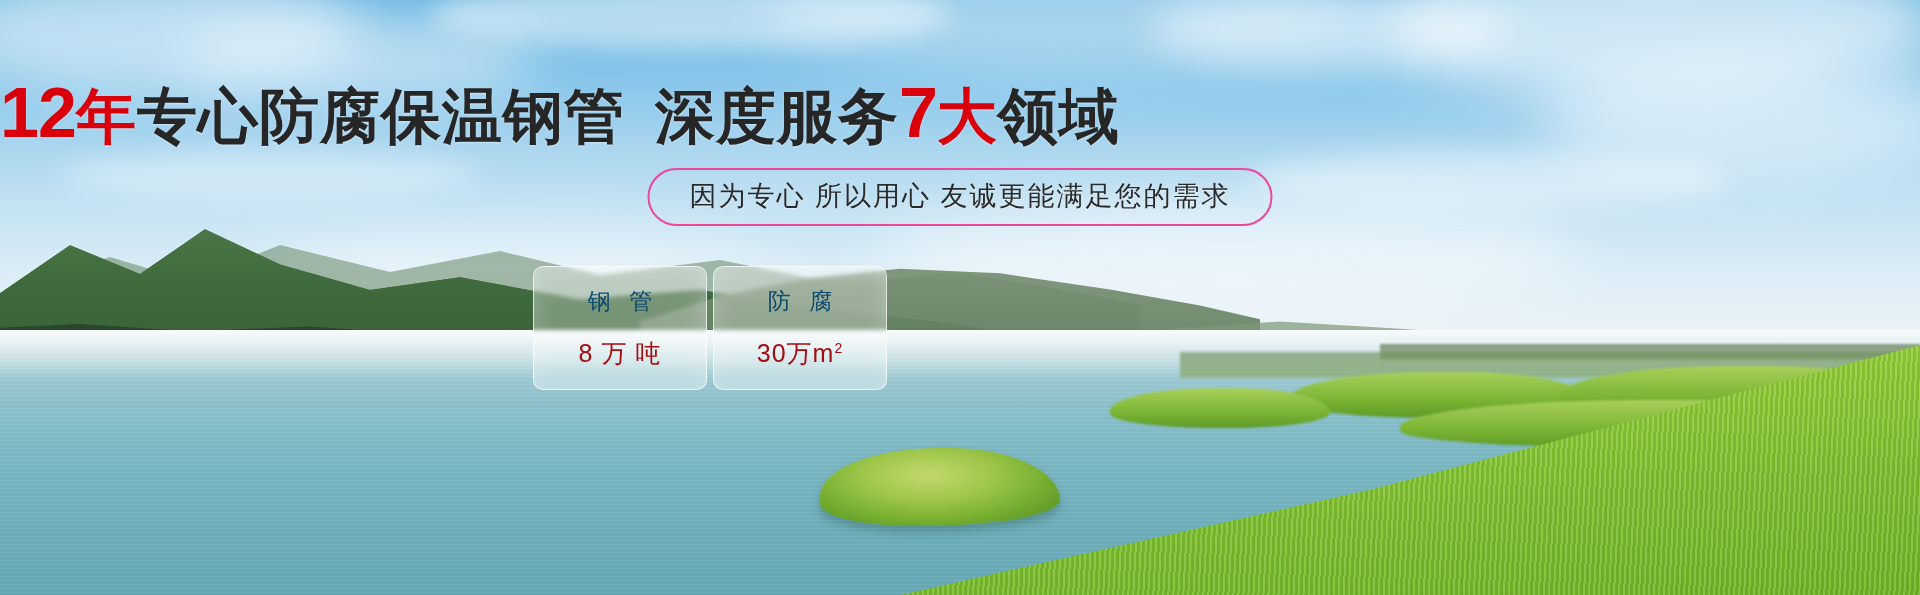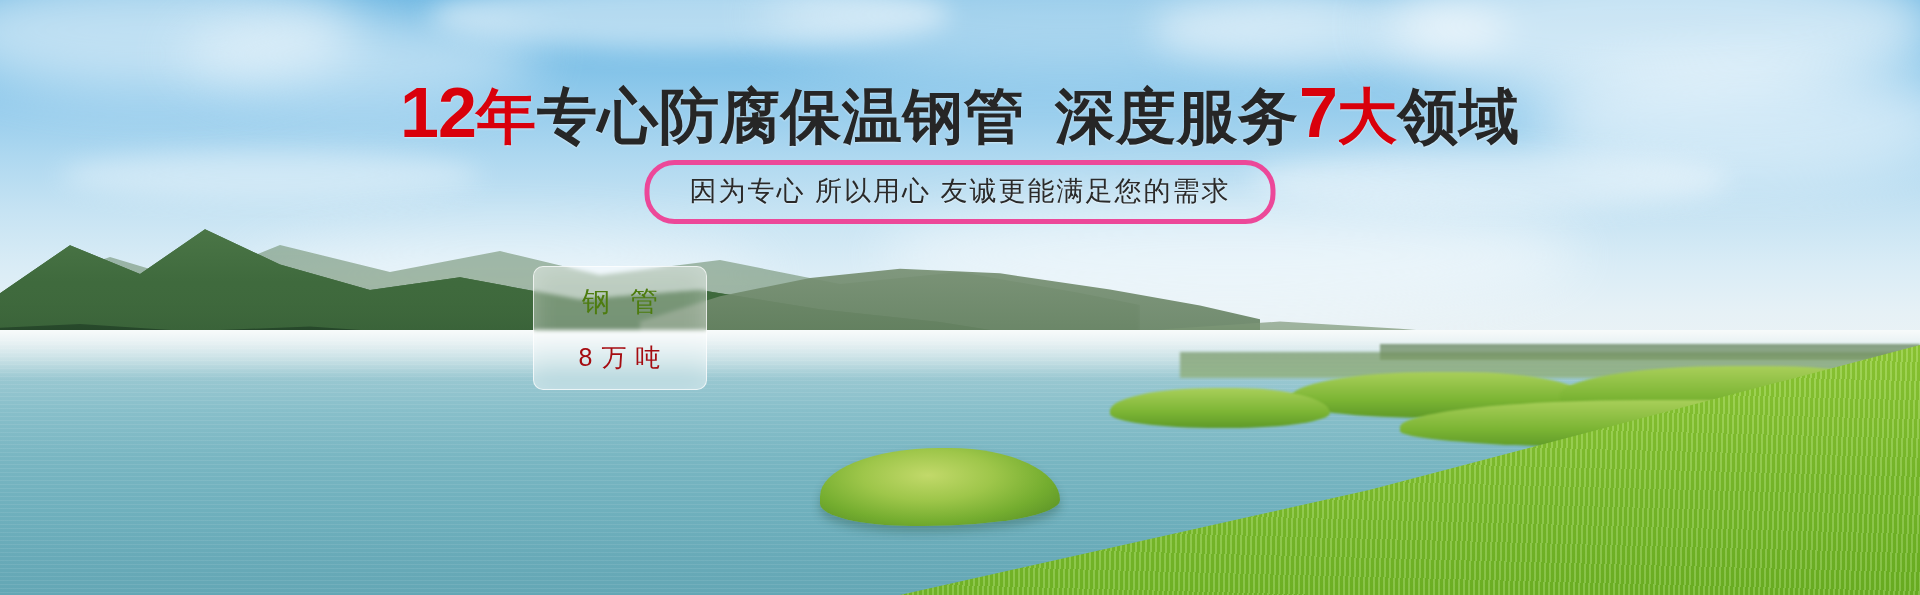--- a/index.html
+++ b/index.html
@@ -70,55 +70,55 @@
   }
   .far-trees{
     position:absolute;left:1380px;top:344px;width:540px;height:16px;
     background:linear-gradient(180deg,#5f7d56,#7d9b66);
     opacity:.7;filter:blur(1.2px);
   }
 
   
   .headline{
     position:absolute;left:0;top:78px;width:1920px;
-    text-align:center;white-space:nowrap;
+    text-align:left;white-space:nowrap;
     font-size:60px;font-weight:bold;line-height:1;
     color:#262626;
     letter-spacing:1px;
     text-shadow:0 1px 2px rgba(255,255,255,.45);
   }
   .headline .red{color:#d9000b;}
   .headline .num{font-size:70px;letter-spacing:-1px;}
   .headline .gap{display:inline-block;width:30px;}
 
   
   .pill{
-    position:absolute;left:50%;top:160px;transform:translateX(-50%);
+    position:absolute;left:50%;top:168px;transform:translateX(-50%);
     padding:8px 40px 10px;
-    border:5px solid #ec4899;border-radius:30px;
+    border:2px solid #ec4899;border-radius:30px;
     font-size:27px;color:#2a2a2a;letter-spacing:2px;white-space:nowrap;
     text-shadow:0 1px 1px rgba(255,255,255,.5);
   }
 
   
   .cards{
     position:absolute;left:533px;top:266px;
     display:flex;gap:6px;
   }
   .card{
     width:172px;height:122px;
     border:1px solid rgba(255,255,255,.75);
     border-radius:10px;
     background:rgba(255,255,255,.30);
     backdrop-filter:blur(2px);
     display:flex;flex-direction:column;align-items:center;justify-content:center;
     box-shadow:inset 0 0 24px rgba(255,255,255,.25);
   }
   .card .c-label{
-    font-size:28px;color:#4d7c0f;letter-spacing:6px;
+    font-size:23px;color:#0c4a6e;letter-spacing:6px;
     text-indent:6px;margin-bottom:20px;font-weight:500;
   }
   .card .c-value{
     font-size:25px;color:#a50b10;letter-spacing:1px;font-weight:500;text-align:center;
   }
   .card .c-value sup{font-size:14px;vertical-align:super;}
 </style>
 </head>
 <body>
 
@@ -185,17 +185,21 @@
 
   <div class="pill">因为专心 所以用心  友诚更能满足您的需求</div>
 
   <div class="cards">
 
     <div class="card">
       <div class="c-label">钢 管</div>
       <div class="c-value"><span>8 万 吨</span></div>
     </div>
 
+    <div class="card">
+      <div class="c-label">防 腐</div>
+      <div class="c-value"><span>30万m</span><sup>2</sup></div>
+    </div>
 
 
   </div>
 
 </div>
 
 </body></html>

